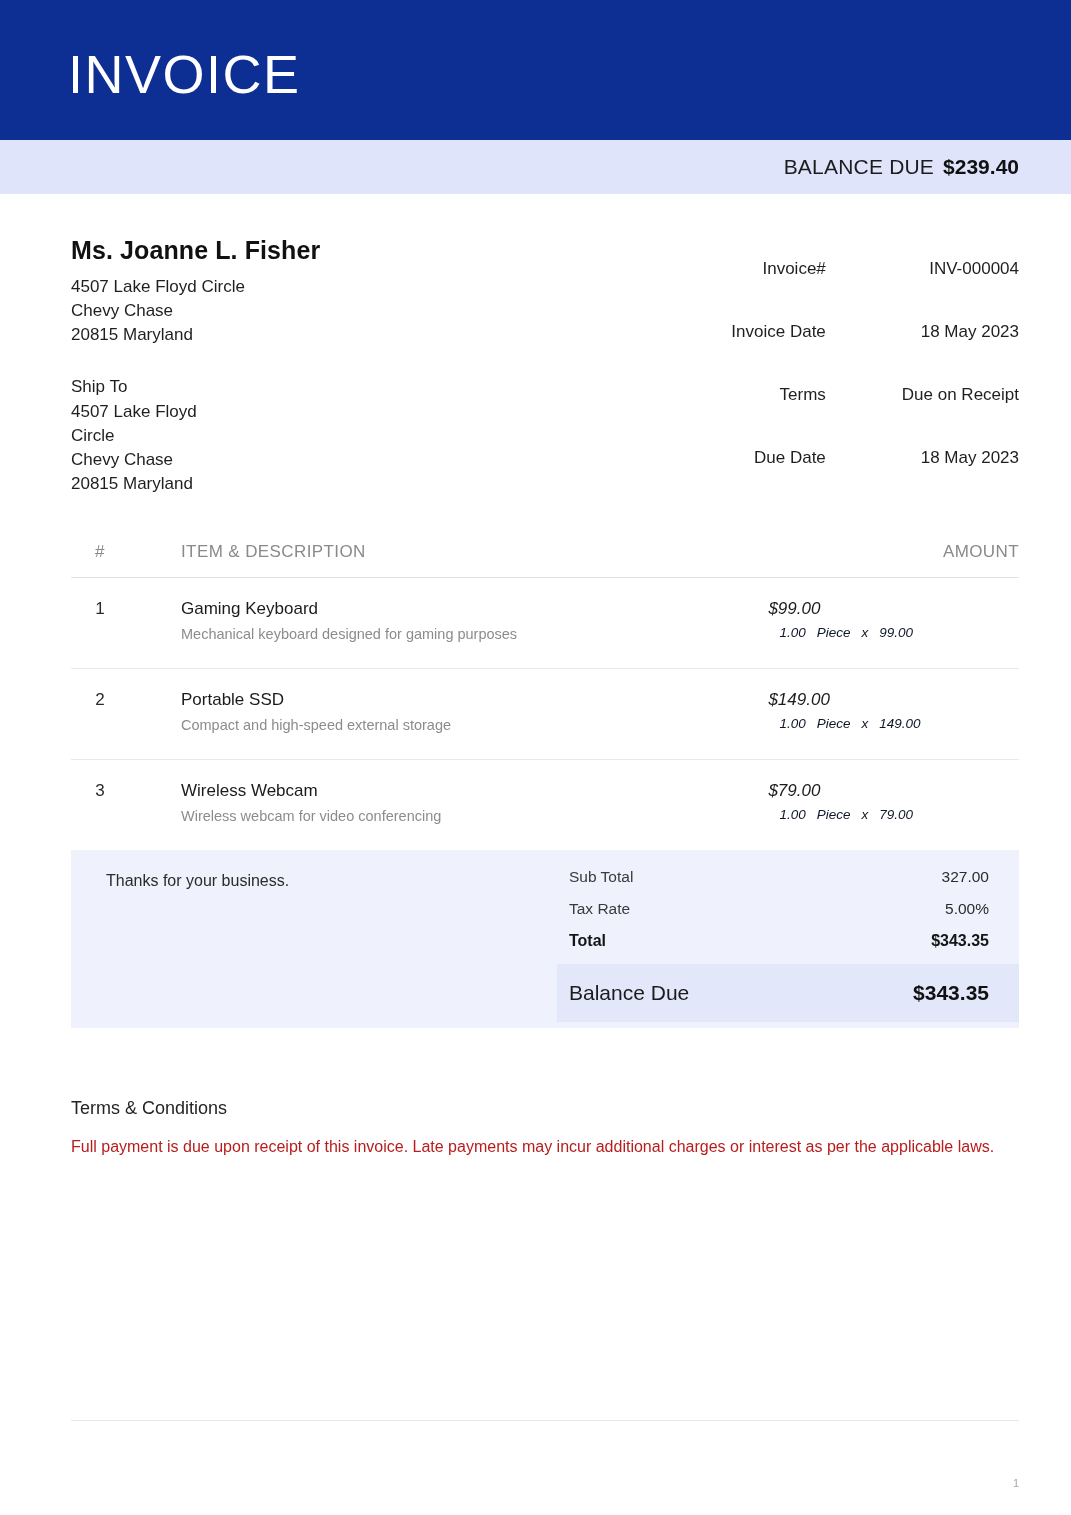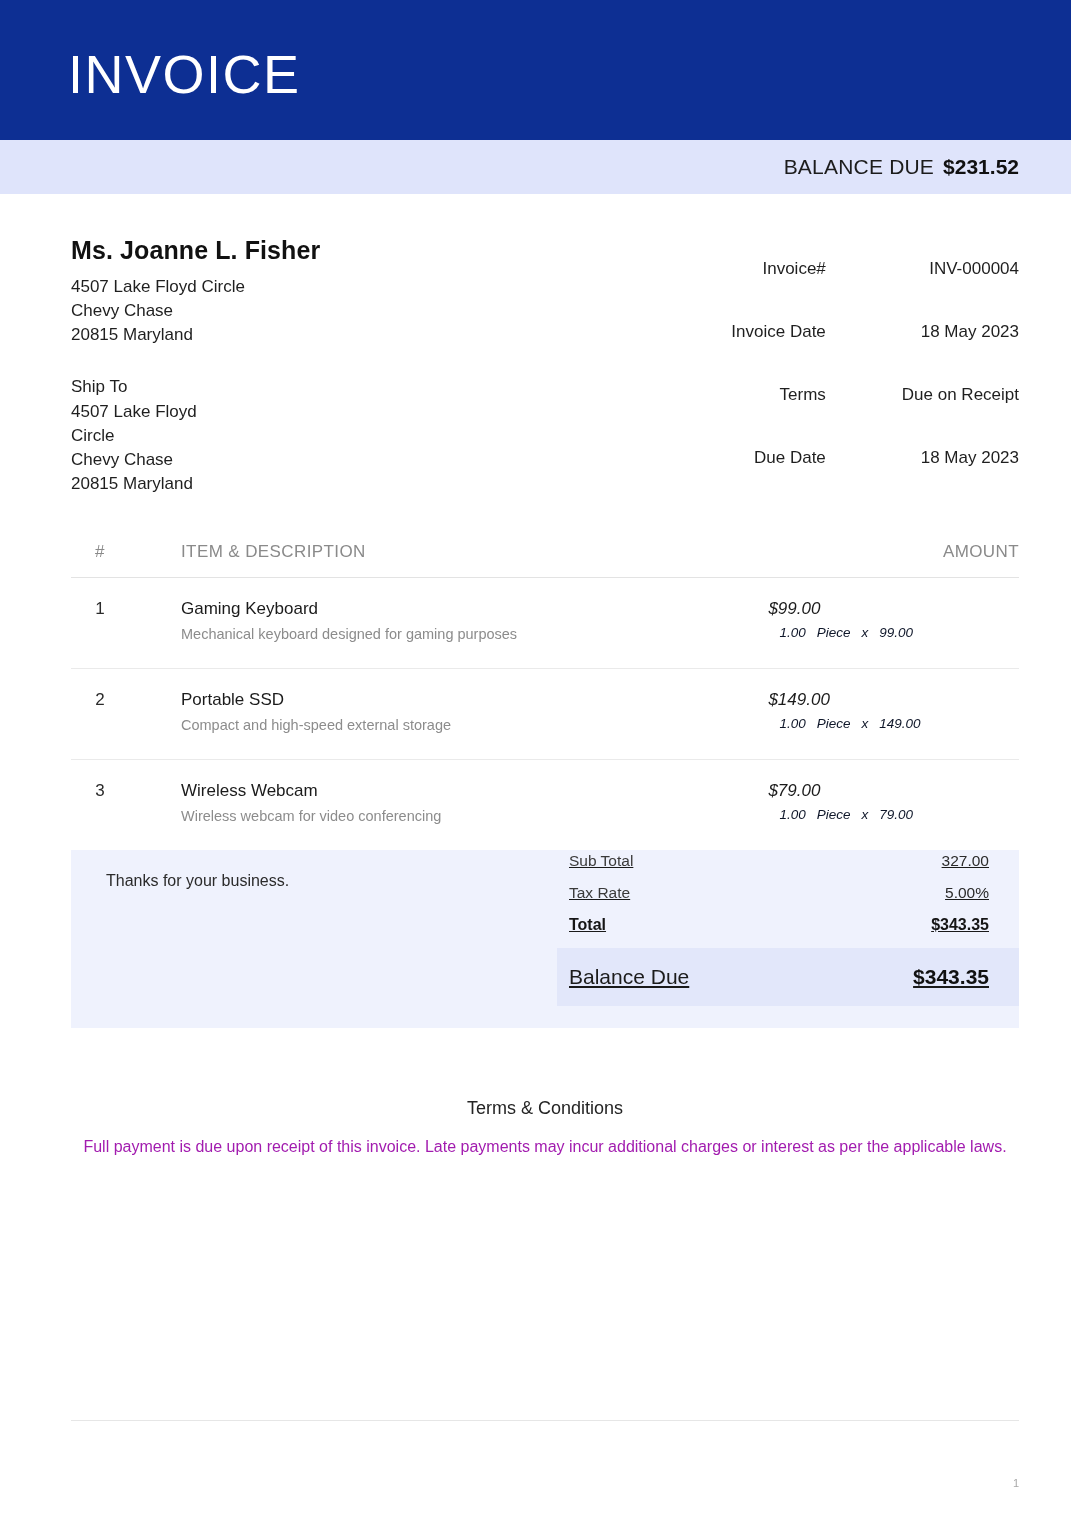--- a/index.html
+++ b/index.html
@@ -209,22 +209,21 @@
   }
 
   .thanks-note {
     font-size: 16px;
     color: #2b2b2b;
     padding: 22px 0 0 35px;
   }
 
   .totals-col {
     width: 462px;
-    padding-top: 2px;
-    text-decoration: underline;
+    padding-top: 18px;
   }
 
   .totals-row {
     display: flex;
     justify-content: space-between;
     align-items: baseline;
     padding: 0 30px 0 12px;
     margin-bottom: 14px;
   }
 
@@ -261,32 +260,31 @@
 
   .balance-row .b-value {
     font-size: 21px;
     font-weight: bold;
     color: #111111;
   }
 
   
   .terms {
     margin-top: 70px;
-    text-align: center;
   }
 
   .terms-title {
     font-size: 18px;
     color: #242424;
     margin-bottom: 16px;
   }
 
   .terms-text {
     font-size: 16px;
-    color: #a21caf;
+    color: #b91c1c;
     line-height: 1.45;
     max-width: 948px;
   }
 
   
   .footer {
     position: absolute;
     left: 71px;
     right: 52px;
     bottom: 26px;
@@ -307,21 +305,21 @@
 <body>
 
 <div class="page">
 
   <div class="header-band">
     <div class="invoice-title">INVOICE</div>
   </div>
 
   <div class="balance-band">
     <span class="balance-band-label">BALANCE DUE</span>
-    <span class="balance-band-amount">$231.52</span>
+    <span class="balance-band-amount">$239.40</span>
   </div>
 
   <div class="body-wrap">
 
     <div class="parties">
 
       <div class="bill-to">
         <div class="customer-name">Ms. Joanne L. Fisher</div>
         <div class="addr-line">4507 Lake Floyd Circle</div>
         <div class="addr-line">Chevy Chase</div>

